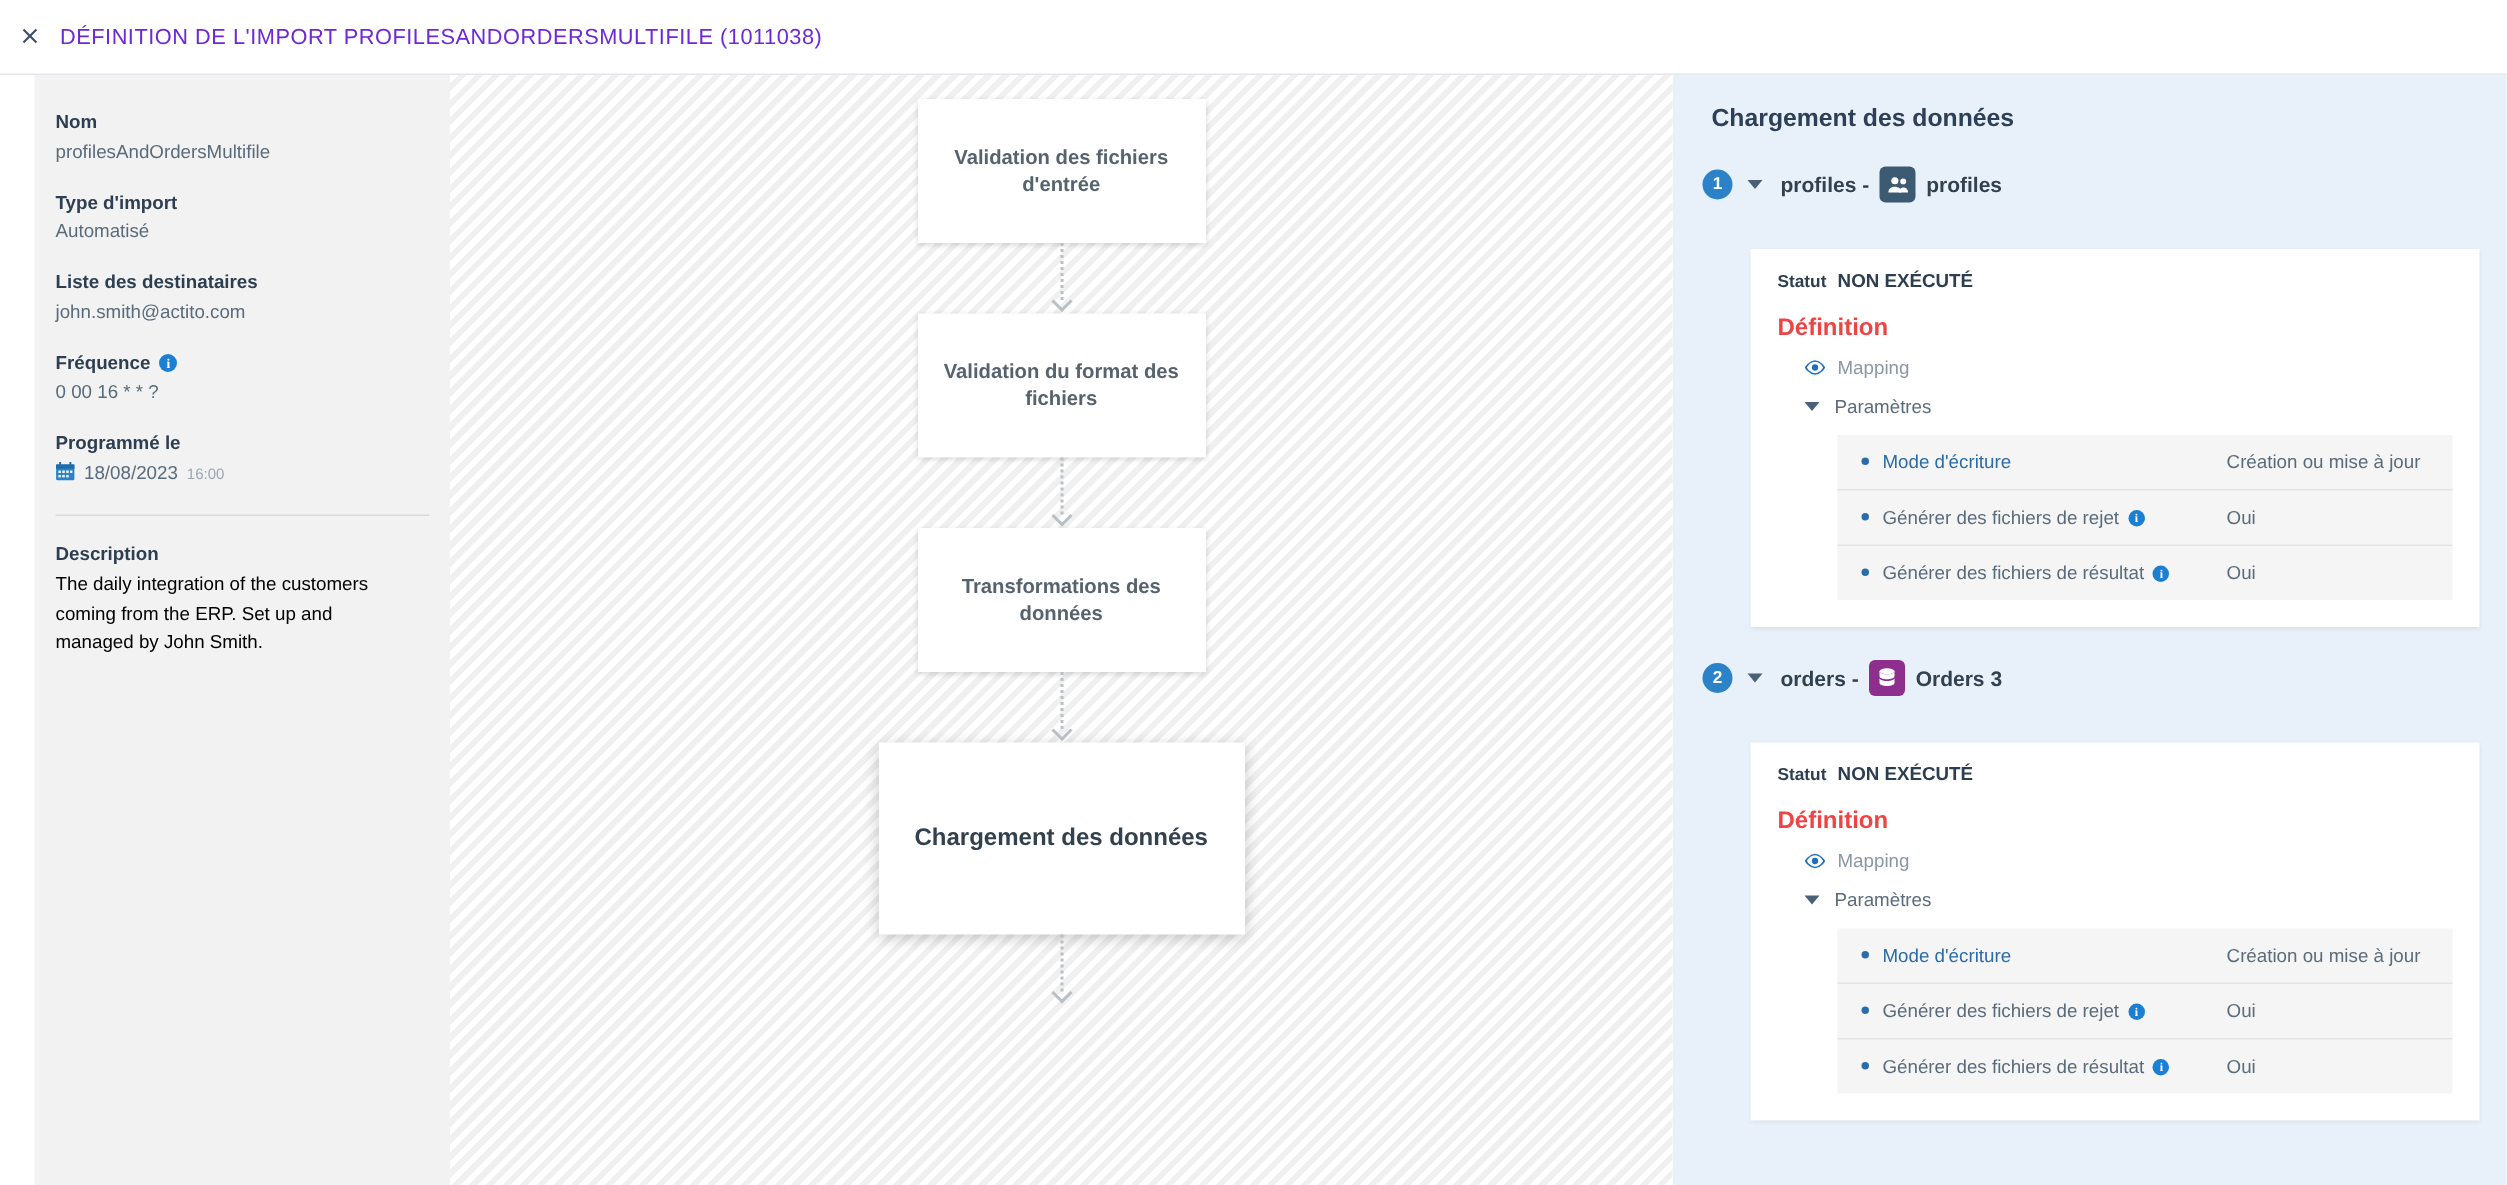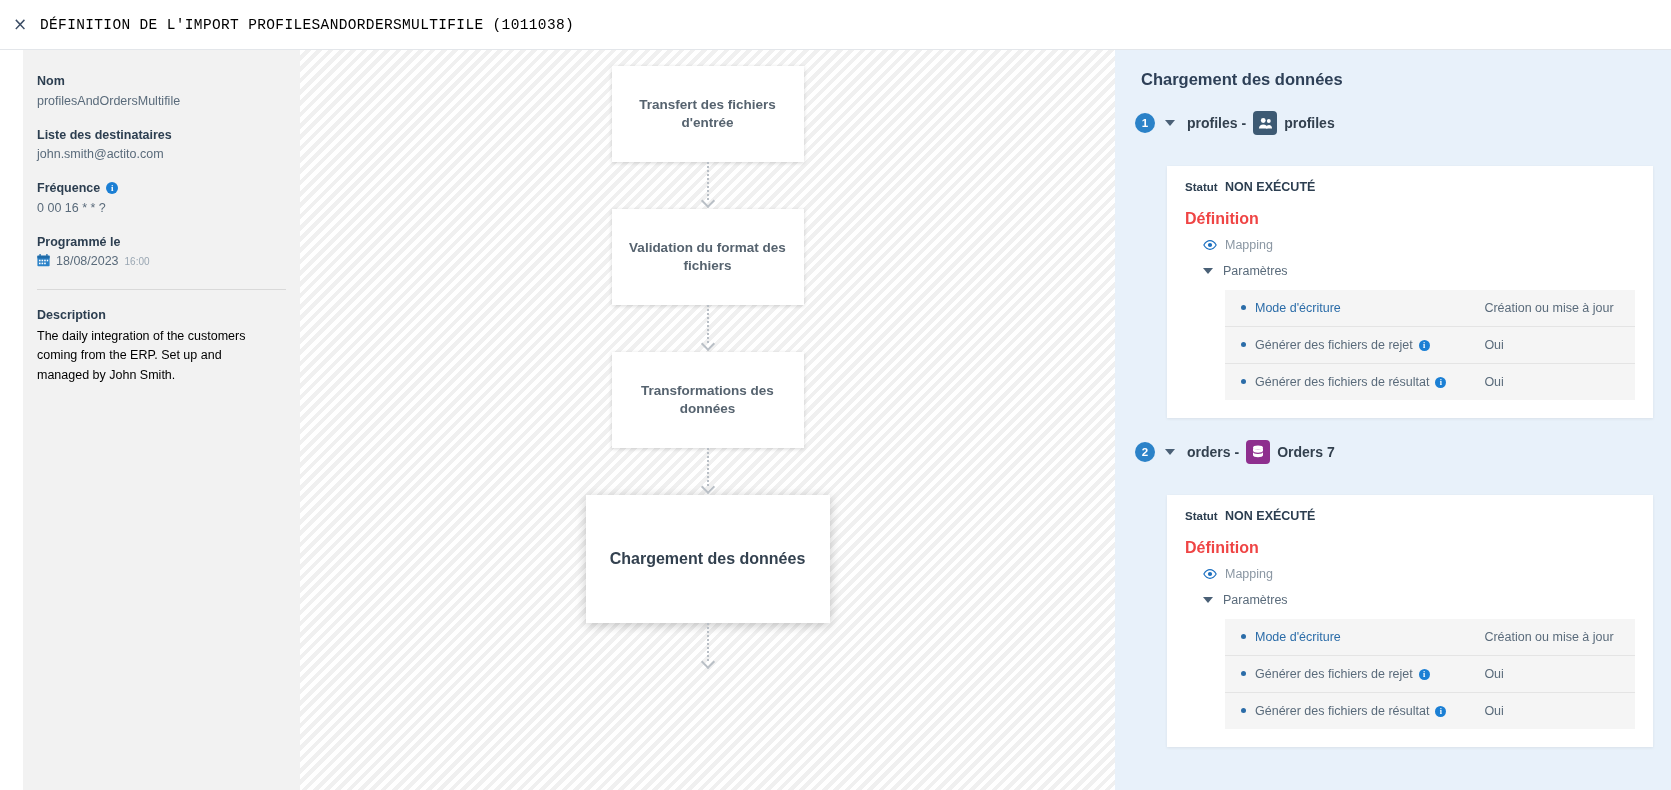--- a/index.html
+++ b/index.html
@@ -29,25 +29,24 @@
     text-align: center;
     font-size: 17px;
     color: #3d4e66;
     cursor: pointer;
     line-height: 1;
     font-family: "DejaVu Sans", sans-serif;
   }
   .topbar-title {
     font-size: 14.5px;
     letter-spacing: 0.35px;
-    color: #000000;
+    color: #6d28d9;
     font-weight: 400;
     margin-left: 6px;
     text-transform: uppercase;
-    font-family: Liberation Mono, monospace;
   }
 
   
   .body-wrap {
     position: absolute;
     top: 50px; left: 0;
     width: 1671px;
     height: 740px;
     display: flex;
   }
@@ -346,20 +345,24 @@
 
 <div class="body-wrap">
 
   <aside class="sidebar">
 
     <div class="field">
       <div class="field-label">Nom</div>
       <div class="field-value">profilesAndOrdersMultifile</div>
     </div>
 
+    <div class="field">
+      <div class="field-label">Type d'import</div>
+      <div class="field-value">Automatisé</div>
+    </div>
 
     <div class="field">
       <div class="field-label">Liste des destinataires</div>
       <div class="field-value">john.smith@actito.com</div>
     </div>
 
     <div class="field">
       <div class="field-label">
         <span>Fréquence</span>
         <span class="info-icon">i</span>
@@ -397,21 +400,21 @@
     <div class="field">
       <div class="field-label">Description</div>
       <div class="desc-text">The daily integration of the customers coming from the ERP. Set up and managed by John Smith.</div>
     </div>
 
   </aside>
 
   <section class="canvas">
     <div class="flow">
 
-      <div class="node">Transfert des fichiers d'entrée</div>
+      <div class="node">Validation des fichiers d'entrée</div>
       <div class="connector">
         <span class="line"></span>
         <span class="arrow"></span>
       </div>
 
       <div class="node">Validation du format des fichiers</div>
       <div class="connector">
         <span class="line"></span>
         <span class="arrow"></span>
       </div>
@@ -508,21 +511,21 @@
         <span class="caret"></span>
         <span class="step-name">
           <span>orders - </span>
           <span class="ent-icon orders">
             <svg width="14" height="15" viewBox="0 0 16 18" fill="#ffffff">
               <ellipse cx="8" cy="3" rx="6" ry="2.4"></ellipse>
               <path d="M2 3v4c0 1.3 2.7 2.4 6 2.4s6-1.1 6-2.4V3c0 1.3-2.7 2.4-6 2.4S2 4.3 2 3z"></path>
               <path d="M2 8.4v4c0 1.3 2.7 2.4 6 2.4s6-1.1 6-2.4v-4c0 1.3-2.7 2.4-6 2.4s-6-1.1-6-2.4z"></path>
             </svg>
           </span>
-          <span>Orders 7</span>
+          <span>Orders 3</span>
         </span>
       </div>
 
       <div class="card">
         <div class="statut-row">
           <span class="lbl">Statut</span>
           <span class="val">NON EXÉCUTÉ</span>
         </div>
 
         <div class="def-label">Définition</div>

